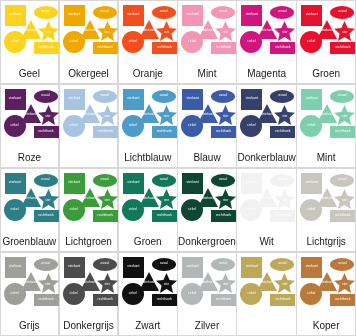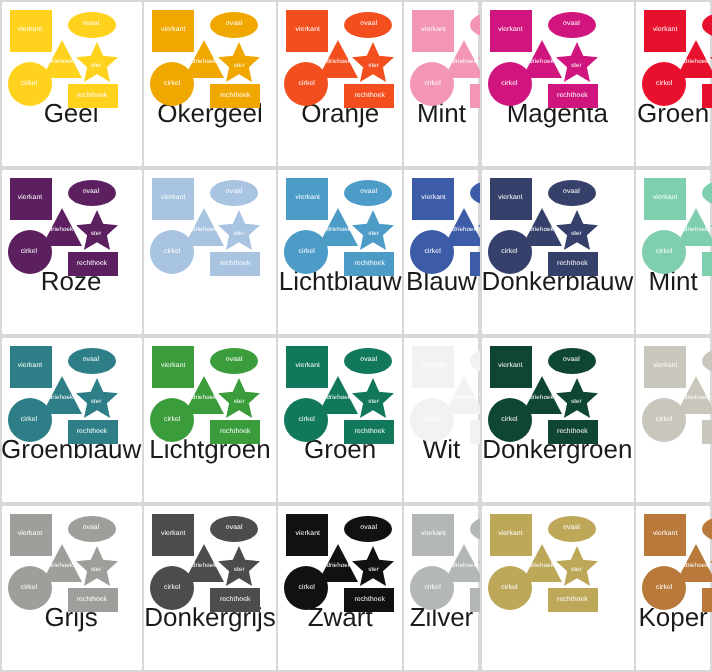--- a/index.html
+++ b/index.html
@@ -47,23 +47,23 @@
   .ov{left:30px;top:2px;width:24px;height:13px;border-radius:50%;}
   .tri{left:17px;top:16px;width:20px;height:19px;}
   .st{left:34px;top:17px;width:21px;height:20px;}
   .ci{left:0px;top:27px;width:22px;height:22px;border-radius:50%;}
   .re{left:30px;top:38px;width:25px;height:12px;}
   .tri .tag,.st .tag{font-size:3.1px;top:62%;}
   .tri svg,.st svg{display:block;width:100%;height:100%;}
   .caption{
     flex:0 0 auto;
     text-align:center;
-    font-size:13px;
+    font-size:10px;
     color:#1a1a1a;
-    padding:1px 0 20px 0;
+    padding:1px 0 4px 0;
     line-height:1;
     white-space:nowrap;
     overflow:hidden;
   }
 </style>
 </head>
 <body>
 
 <div id="grid">
     <div class="cell">
@@ -495,20 +495,49 @@
           <span class="tag">cirkel</span>
         </div>
         <div class="shape re" style="background:#11785C">
           <span class="tag">rechthoek</span>
         </div>
       </div>
       <div class="caption">Groen</div>
     </div>
     <div class="cell">
       <div class="shapes">
+        <div class="shape sq" style="background:#0F4632">
+          <span class="tag">vierkant</span>
+        </div>
+        <div class="shape ov" style="background:#0F4632">
+          <span class="tag">ovaal</span>
+        </div>
+        <div class="shape tri">
+          <svg viewBox="0 0 20 19" preserveAspectRatio="none">
+            <polygon points="10,0 20,19 0,19" fill="#0F4632"></polygon>
+          </svg>
+          <span class="tag">driehoek</span>
+        </div>
+        <div class="shape st">
+          <svg viewBox="0 0 50 48" preserveAspectRatio="none">
+            <polygon points="25,0 32.4,16.6 50,18.3 36.8,30.2 40.5,48 25,38.6 9.5,48 13.2,30.2 0,18.3 17.6,16.6" fill="#0F4632"></polygon>
+          </svg>
+          <span class="tag">ster</span>
+        </div>
+        <div class="shape ci" style="background:#0F4632">
+          <span class="tag">cirkel</span>
+        </div>
+        <div class="shape re" style="background:#0F4632">
+          <span class="tag">rechthoek</span>
+        </div>
+      </div>
+      <div class="caption">Donkergroen</div>
+    </div>
+    <div class="cell">
+      <div class="shapes">
         <div class="shape sq" style="background:#F2F2F2">
           <span class="tag">vierkant</span>
         </div>
         <div class="shape ov" style="background:#F2F2F2">
           <span class="tag">ovaal</span>
         </div>
         <div class="shape tri">
           <svg viewBox="0 0 20 19" preserveAspectRatio="none">
             <polygon points="10,0 20,19 0,19" fill="#F2F2F2"></polygon>
           </svg>
@@ -524,49 +553,20 @@
           <span class="tag">cirkel</span>
         </div>
         <div class="shape re" style="background:#F2F2F2">
           <span class="tag">rechthoek</span>
         </div>
       </div>
       <div class="caption">Wit</div>
     </div>
     <div class="cell">
       <div class="shapes">
-        <div class="shape sq" style="background:#0F4632">
-          <span class="tag">vierkant</span>
-        </div>
-        <div class="shape ov" style="background:#0F4632">
-          <span class="tag">ovaal</span>
-        </div>
-        <div class="shape tri">
-          <svg viewBox="0 0 20 19" preserveAspectRatio="none">
-            <polygon points="10,0 20,19 0,19" fill="#0F4632"></polygon>
-          </svg>
-          <span class="tag">driehoek</span>
-        </div>
-        <div class="shape st">
-          <svg viewBox="0 0 50 48" preserveAspectRatio="none">
-            <polygon points="25,0 32.4,16.6 50,18.3 36.8,30.2 40.5,48 25,38.6 9.5,48 13.2,30.2 0,18.3 17.6,16.6" fill="#0F4632"></polygon>
-          </svg>
-          <span class="tag">ster</span>
-        </div>
-        <div class="shape ci" style="background:#0F4632">
-          <span class="tag">cirkel</span>
-        </div>
-        <div class="shape re" style="background:#0F4632">
-          <span class="tag">rechthoek</span>
-        </div>
-      </div>
-      <div class="caption">Donkergroen</div>
-    </div>
-    <div class="cell">
-      <div class="shapes">
         <div class="shape sq" style="background:#C8C6BD">
           <span class="tag">vierkant</span>
         </div>
         <div class="shape ov" style="background:#C8C6BD">
           <span class="tag">ovaal</span>
         </div>
         <div class="shape tri">
           <svg viewBox="0 0 20 19" preserveAspectRatio="none">
             <polygon points="10,0 20,19 0,19" fill="#C8C6BD"></polygon>
           </svg>
@@ -578,20 +578,21 @@
           </svg>
           <span class="tag">ster</span>
         </div>
         <div class="shape ci" style="background:#C8C6BD">
           <span class="tag">cirkel</span>
         </div>
         <div class="shape re" style="background:#C8C6BD">
           <span class="tag">rechthoek</span>
         </div>
       </div>
+      <div class="caption">Lichtgrijs</div>
     </div>
     <div class="cell">
       <div class="shapes">
         <div class="shape sq" style="background:#9E9E9B">
           <span class="tag">vierkant</span>
         </div>
         <div class="shape ov" style="background:#9E9E9B">
           <span class="tag">ovaal</span>
         </div>
         <div class="shape tri">

